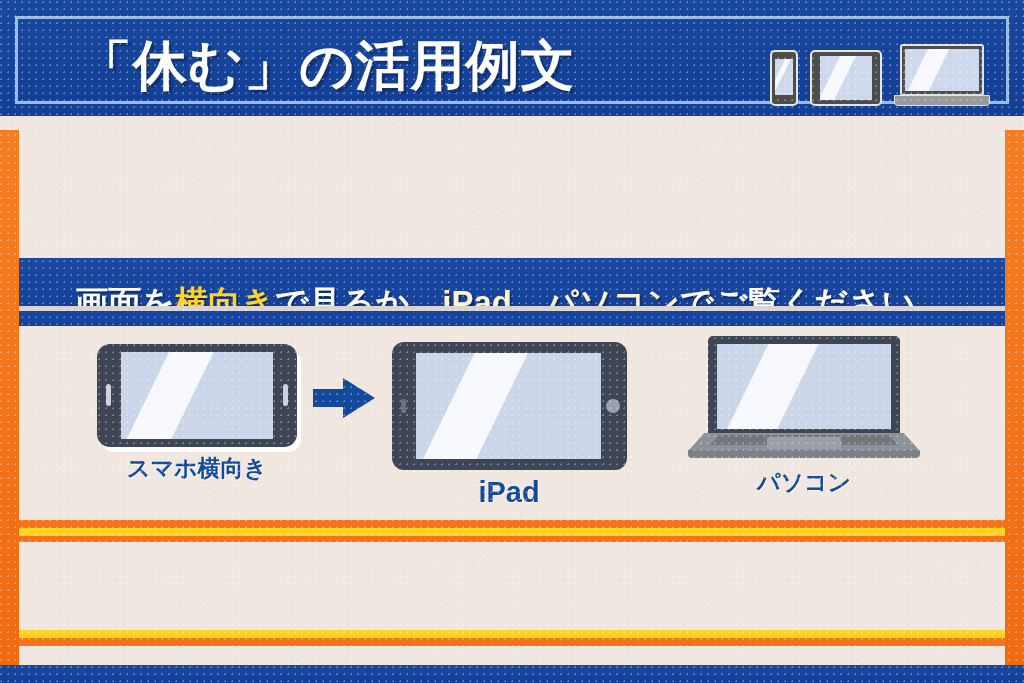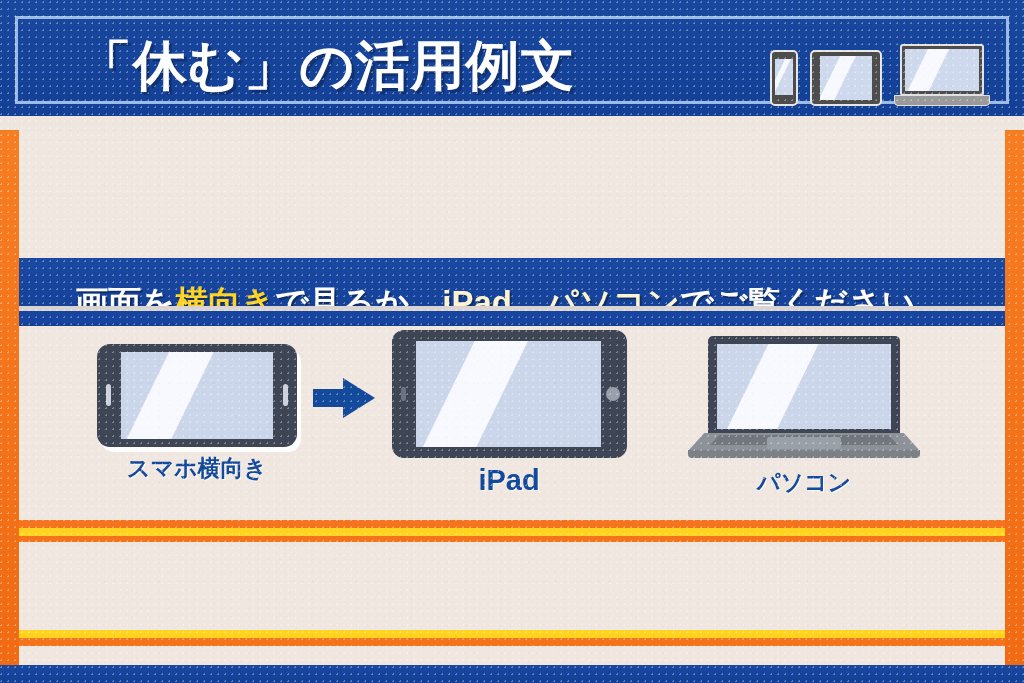--- a/index.html
+++ b/index.html
@@ -299,21 +299,21 @@
   }
   .arrow .head {
     position: absolute;
     left: 30px; top: 0;
     width: 32px; height: 40px;
     background: #134a9b;
     clip-path: polygon(0 0, 100% 50%, 0 100%);
   }
 
   
-  .cell-ipad { left: 355px; top: 0; width: 270px; }
+  .cell-ipad { left: 355px; top: 12px; width: 270px; }
   .ipad {
     position: relative;
     width: 235px; height: 128px;
     margin: 0 auto;
     background: #3e4555;
     border-radius: 12px;
   }
   .ipad .scr {
     position: absolute;
     left: 24px; right: 26px; top: 11px; bottom: 11px;

